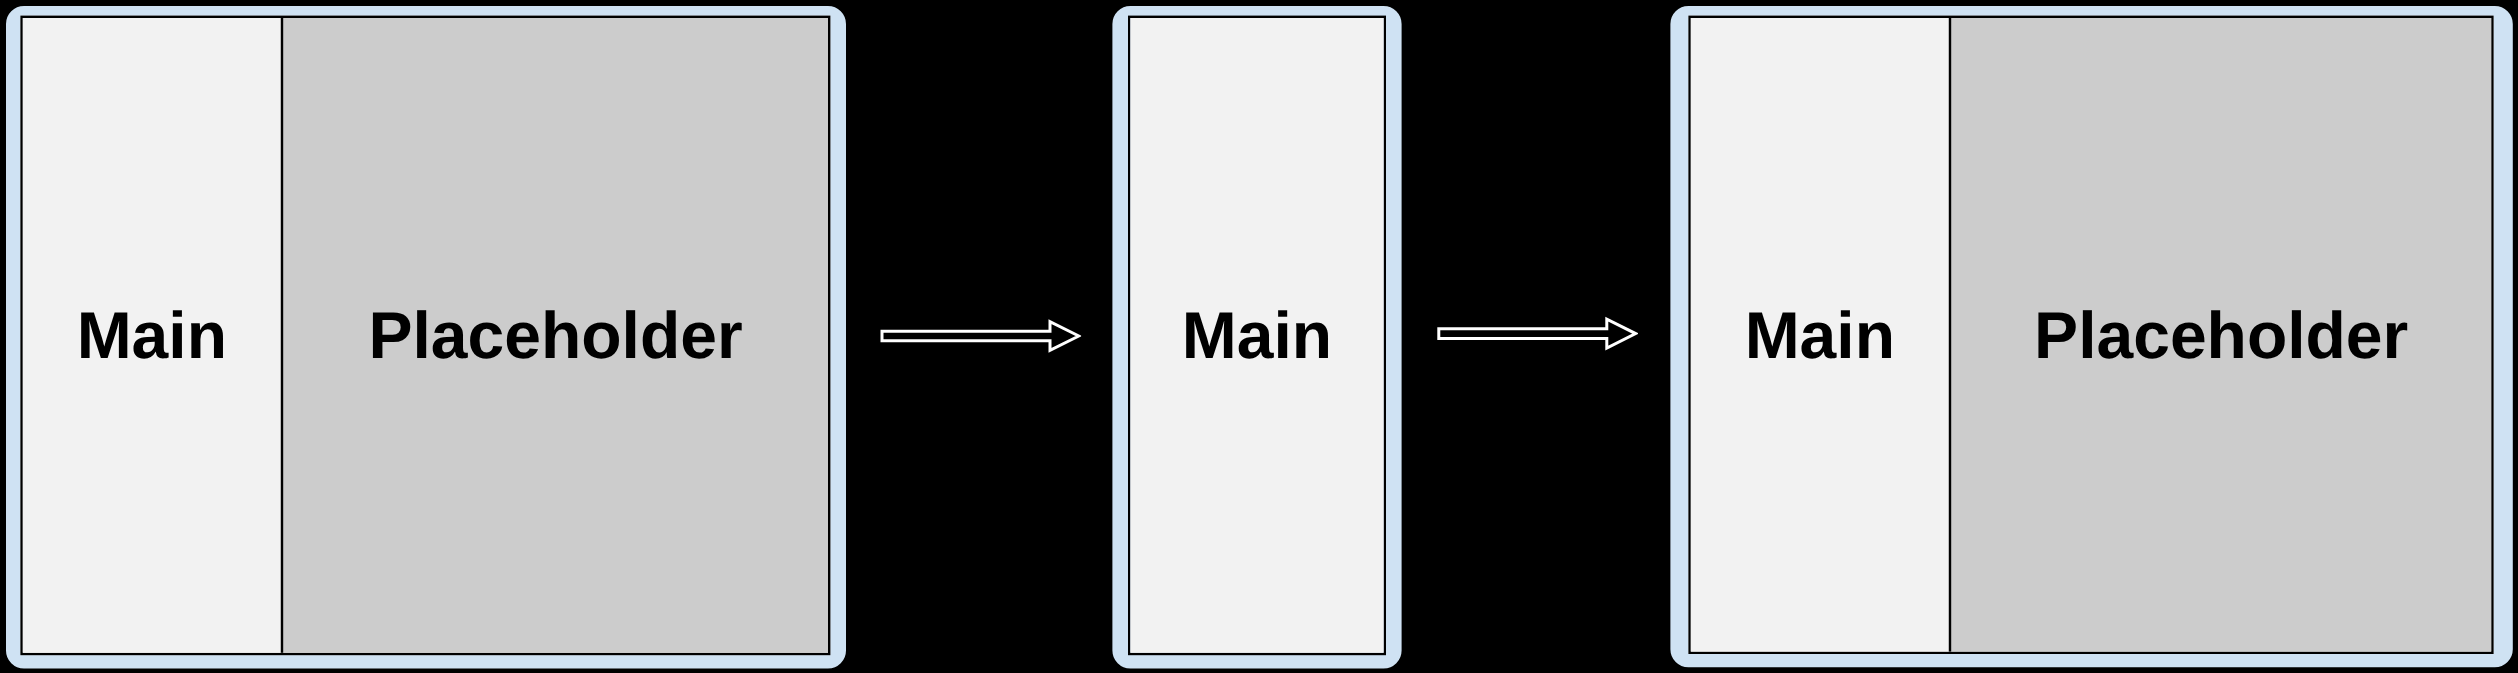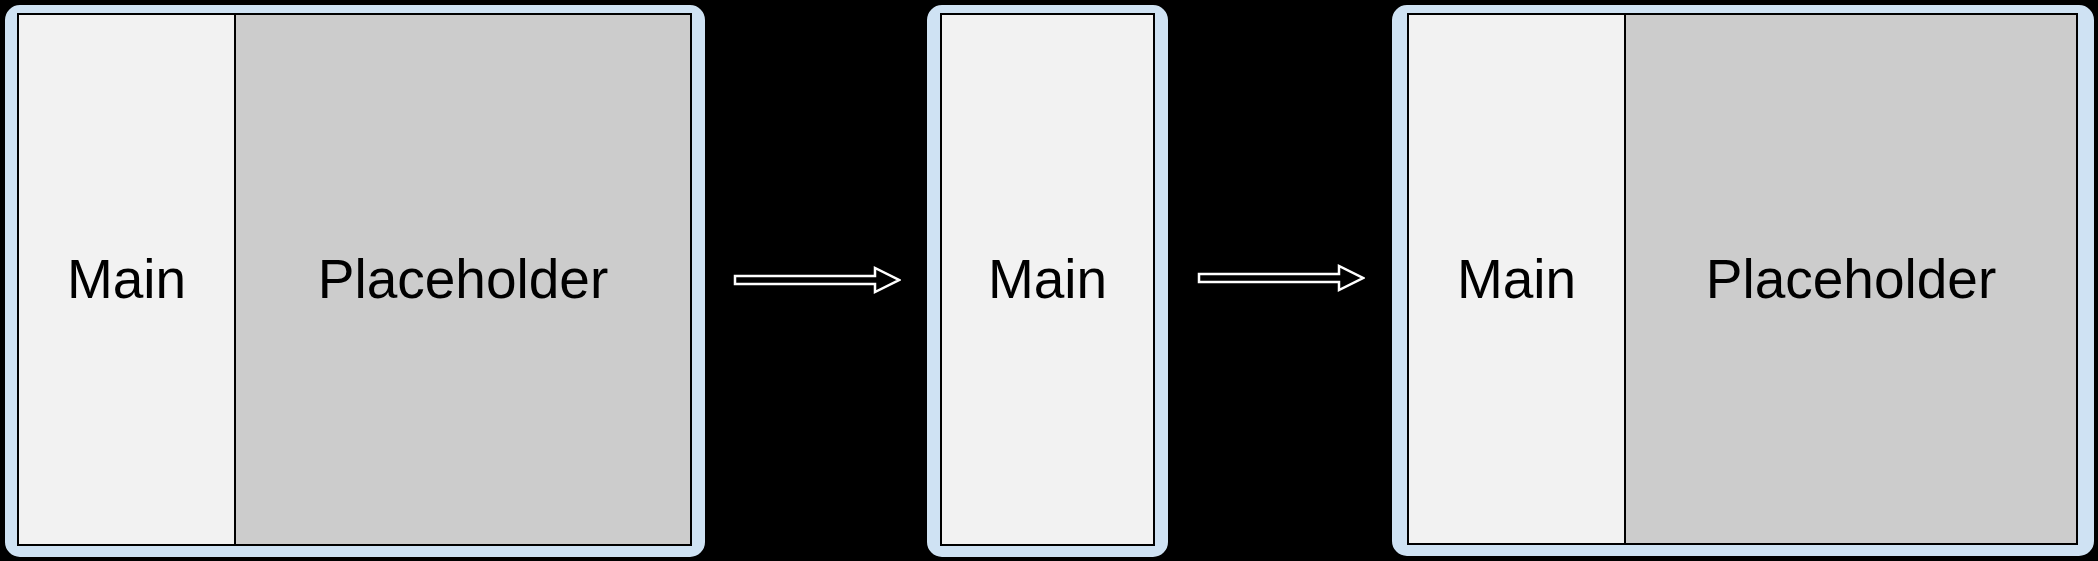--- a/index.html
+++ b/index.html
@@ -23,20 +23,21 @@
   .canvas {
     position: relative;
     width: 2098px; height: 561px;
     background: var(--bg);
   }
   .device-frame {
     position: absolute;
     background: var(--frame);
     border: 2px solid var(--frame-border);
     border-radius: 17px;
+    font-weight: bold;
   }
   .frame-left   { left: 3px;    top: 3px; width: 704px; height: 556px; }
   .frame-middle { left: 925px;  top: 3px; width: 245px; height: 556px; }
   .frame-right  { left: 1390px; top: 3px; width: 706px; height: 555px; }
   .screen {
     position: absolute;
     display: flex;
     border: 2px solid var(--pane-border);
     background: var(--main-fill);
   }

